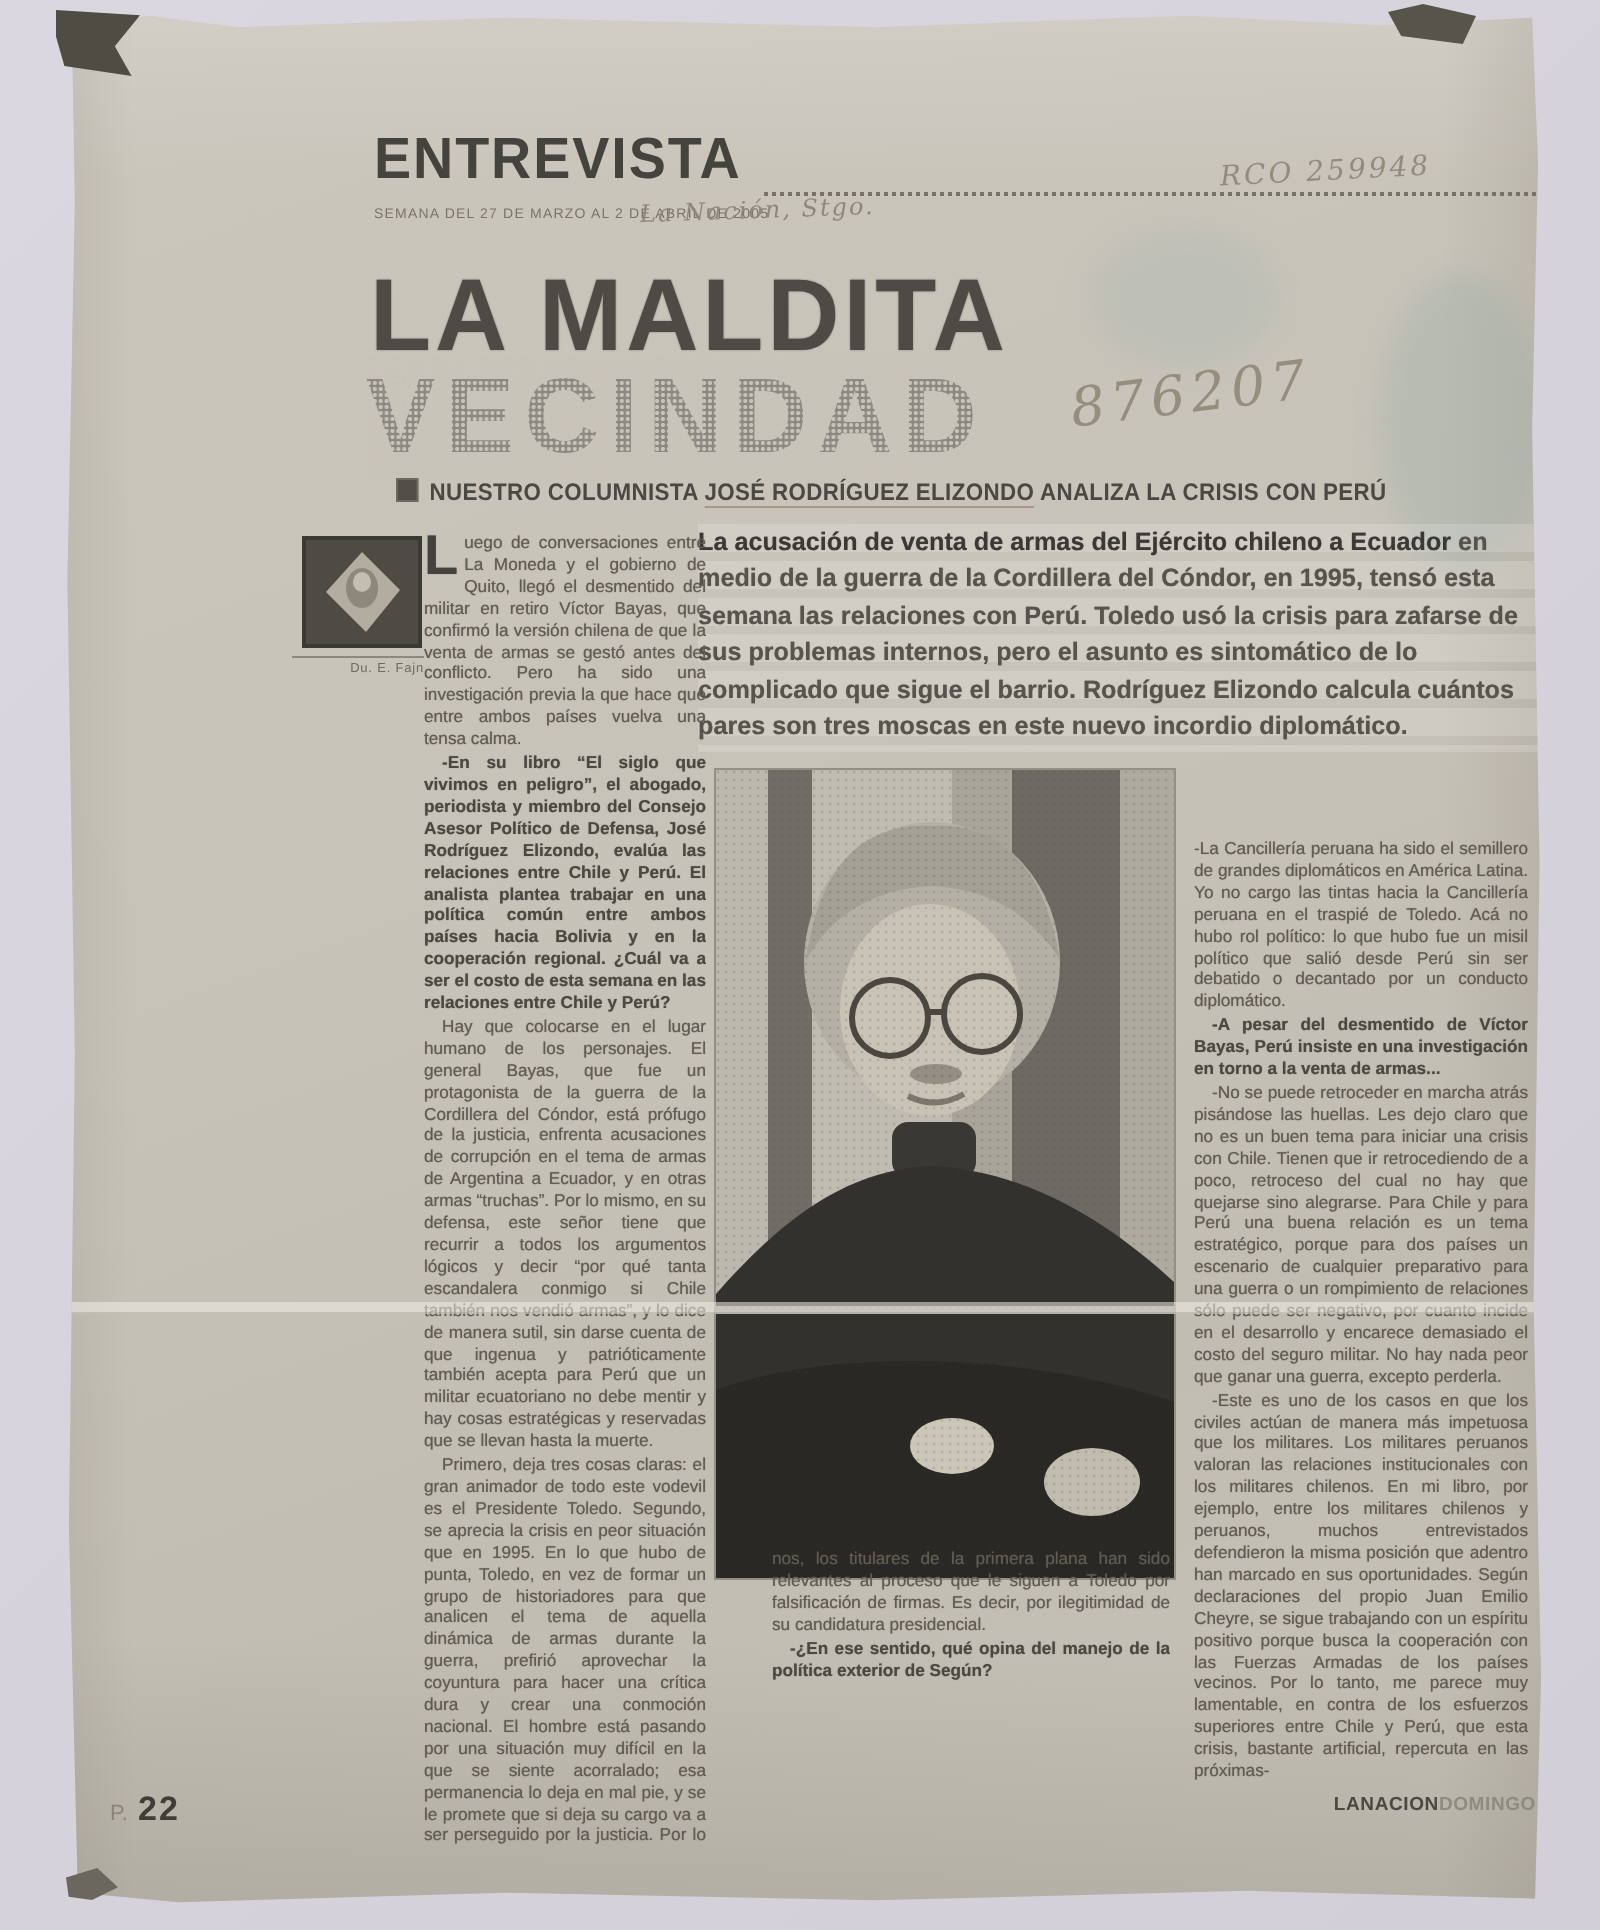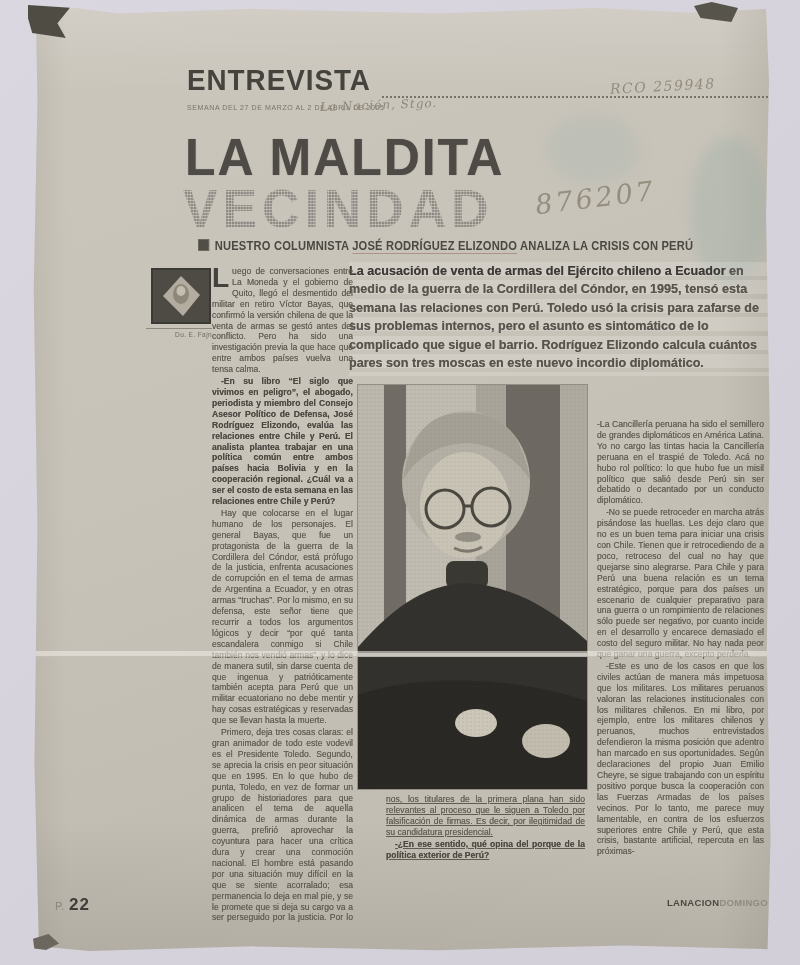--- a/index.html
+++ b/index.html
@@ -55,21 +55,21 @@
   .thumb{position:absolute;left:121px;top:262px;width:58px;height:54px;border:1px solid #3c3a35;
     overflow:hidden;background:#4e4b45;}
   .thumb-cap{position:absolute;left:116px;top:322px;width:66px;font-size:6.5px;color:#6f6b60;
     text-align:right;border-top:1px solid #8d897e;padding-top:2px;letter-spacing:.4px;}
   .bodycol{position:absolute;font-size:8.6px;line-height:10.9px;color:#615c53;text-align:justify;
     overflow:hidden;text-shadow:0 0 .5px rgba(97,92,83,.75);}
   .bodycol p{margin:0 0 1px 0;text-indent:9px;}
   .bodycol p:first-child{text-indent:0;}
   .bodycol p.q{font-weight:700;color:#4b4741;}
   .col-left{left:182px;top:260px;width:141px;height:658px;}
-  .col-mid{left:356px;top:788px;width:199px;height:128px;text-decoration:underline;}
+  .col-mid{left:356px;top:768px;width:199px;height:128px;}
   .col-right{left:567px;top:377px;width:167px;height:537px;margin-top:36px;}
   .dropcap{float:left;font-size:28px;line-height:23px;font-weight:800;color:#44423d;padding:0 3px 0 0;}
   .photo{position:absolute;left:327px;top:378px;width:229px;height:404px;border:1px solid #938f85;
     overflow:hidden;background:#9b968d;}
   .footer-page{position:absolute;left:25px;top:889px;}
   .footer-page .pl{font-size:11px;color:#8a8578;margin-right:5px;}
   .footer-page .pn{font-size:17px;font-weight:800;color:#3f3d38;letter-spacing:1px;}
   .brand{position:absolute;left:600px;top:891px;width:138px;text-align:right;font-size:9.5px;
     letter-spacing:.3px;white-space:nowrap;}
   .brand .b1{font-weight:800;color:#4a4843;margin-top:19px;}
@@ -146,24 +146,25 @@
       <defs>
         <pattern id="ht" width="4" height="4" patternUnits="userSpaceOnUse">
           <circle cx="1" cy="1" r="0.7" fill="rgba(55,53,48,0.16)"></circle>
         </pattern>
       </defs>
     </svg>
   </div>
 
   <div class="bodycol col-mid">
       <p>nos, los titulares de la primera plana han sido relevantes al proceso que le siguen a Toledo por falsificación de firmas. Es decir, por ilegitimidad de su candidatura presidencial.</p>
-      <p class="q">-¿En ese sentido, qué opina del porque de la política exterior de Perú?</p>
+      <p class="q">-¿En ese sentido, qué opina del manejo de la política exterior de Según?</p>
     </div>
   <div class="bodycol col-right">
       <p>-La Cancillería peruana ha sido el semillero de grandes diplomáticos en América Latina. Yo no cargo las tintas hacia la Cancillería peruana en el traspié de Toledo. Acá no hubo rol político: lo que hubo fue un misil político que salió desde Perú sin ser debatido o decantado por un conducto diplomático.</p>
+      <p class="q">-A pesar del desmentido de Víctor Bayas, Perú insiste en una investigación en torno a la venta de armas...</p>
       <p>-No se puede retroceder en marcha atrás pisándose las huellas. Les dejo claro que no es un buen tema para iniciar una crisis con Chile. Tienen que ir retrocediendo de a poco, retroceso del cual no hay que quejarse sino alegrarse. Para Chile y para Perú una buena relación es un tema estratégico, porque para dos países un escenario de cualquier preparativo para una guerra o un rompimiento de relaciones sólo puede ser negativo, por cuanto incide en el desarrollo y encarece demasiado el costo del seguro militar. No hay nada peor que ganar una guerra, excepto perderla.</p>
       <p>-Este es uno de los casos en que los civiles actúan de manera más impetuosa que los militares. Los militares peruanos valoran las relaciones institucionales con los militares chilenos. En mi libro, por ejemplo, entre los militares chilenos y peruanos, muchos entrevistados defendieron la misma posición que adentro han marcado en sus oportunidades. Según declaraciones del propio Juan Emilio Cheyre, se sigue trabajando con un espíritu positivo porque busca la cooperación con las Fuerzas Armadas de los países vecinos. Por lo tanto, me parece muy lamentable, en contra de los esfuerzos superiores entre Chile y Perú, que esta crisis, bastante artificial, repercuta en las próximas-</p>
     </div>
 
   <div class="fold"></div>
 
   <div class="footer-page">
     <span class="pl">P.</span><span class="pn">22</span>
   </div>
   <div class="brand">

